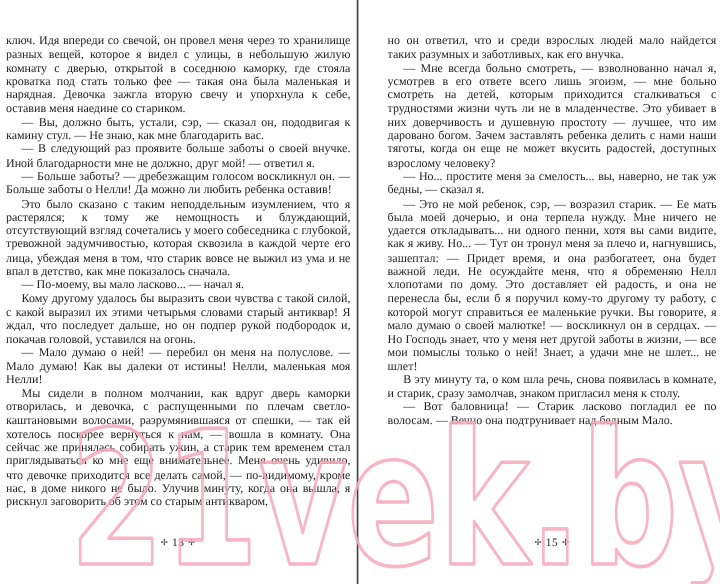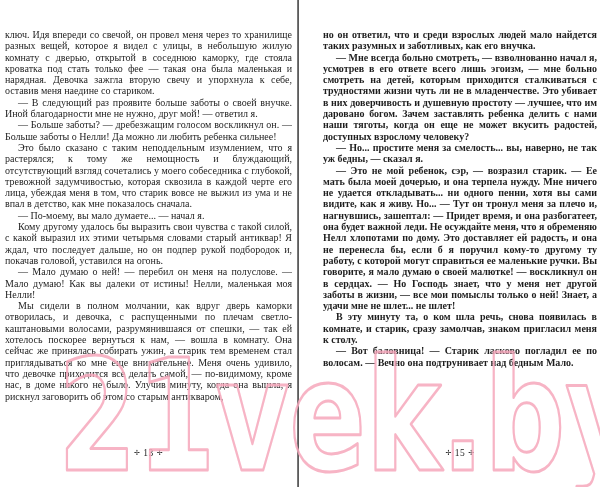--- a/index.html
+++ b/index.html
@@ -16,21 +16,21 @@
     position: absolute;
     top: 29px;
     height: 424px;
     overflow: hidden;
     color: #1e1e1e;
     font-size: 10px;
     line-height: 11.3px;
     text-align: justify;
   }
   .page-text.left  { left: 5px;   width: 287px; }
-  .page-text.right { left: 323px; width: 274px; font-weight: bold; }
+  .page-text.right { left: 323px; width: 274px; }
 
   .page-text p { margin: 0; padding: 0; }
   .page-text p.ind { text-indent: 13px; }
 
   .pagenum {
     position: absolute;
     top: 448px;
     text-align: center;
     color: #242424;
     font-size: 9.5px;
@@ -68,24 +68,25 @@
     opacity: 0.85;
   }
 </style>
 </head>
 <body>
 
 <div class="spread">
 
   <div class="page-text left">
     <p>ключ. Идя впереди со свечой, он провел меня через то хранилище разных вещей, которое я видел с улицы, в небольшую жилую комнату с дверью, открытой в соседнюю каморку, где стояла кроватка под стать только фее — такая она была маленькая и нарядная. Девочка зажгла вторую свечу и упорхнула к себе, оставив меня наедине со стариком.</p>
-    <p class="ind">— В следующий раз проявите больше заботы о своей внучке. Иной благодарности мне не нужно, друг мой! — ответил я.</p>
-    <p class="ind">— Больше заботы? — дребезжащим голосом воскликнул он. — Больше заботы о Нелли! Да можно ли любить ребенка сильнее!</p>
+    <p class="ind">— Вы, должно быть, устали, сэр, — сказал он, пододвигая к камину стул. — Не знаю, как мне благодарить вас.</p>
+    <p class="ind">— В следующий раз проявите больше заботы о своей внучке. Иной благодарности мне не должно, друг мой! — ответил я.</p>
+    <p class="ind">— Больше заботы? — дребезжащим голосом воскликнул он. — Больше заботы о Нелли! Да можно ли любить ребенка оставив!</p>
     <p class="ind">Это было сказано с таким неподдельным изумлением, что я растерялся; к тому же немощность и блуждающий, отсутствующий взгляд сочетались у моего собеседника с глубокой, тревожной задумчивостью, которая сквозила в каждой черте его лица, убеждая меня в том, что старик вовсе не выжил из ума и не впал в детство, как мне показалось сначала.</p>
-    <p class="ind">— По-моему, вы мало думаете... — начал я.</p>
+    <p class="ind">— По-моему, вы мало ласково... — начал я.</p>
     <p class="ind">Кому другому удалось бы выразить свои чувства с такой силой, с какой выразил их этими четырьмя словами старый антиквар! Я ждал, что последует дальше, но он подпер рукой подбородок и, покачав головой, уставился на огонь.</p>
     <p class="ind">— Мало думаю о ней! — перебил он меня на полуслове. — Мало думаю! Как вы далеки от истины! Нелли, маленькая моя Нелли!</p>
     <p class="ind">Мы сидели в полном молчании, как вдруг дверь каморки отворилась, и девочка, с распущенными по плечам светло-каштановыми волосами, разрумянившаяся от спешки, — так ей хотелось поскорее вернуться к нам, — вошла в комнату. Она сейчас же принялась собирать ужин, а старик тем временем стал приглядываться ко мне еще внимательнее. Меня очень удивило, что девочке приходится все делать самой, — по-видимому, кроме нас, в доме никого не было. Улучив минуту, когда она вышла, я рискнул заговорить об этом со старым антикваром,</p>
   </div>
 
   <div class="pagenum left">
     <span class="orn">✢</span><span>13</span><span class="orn">✢</span>
   </div>
 
   <div class="gutter"></div>

